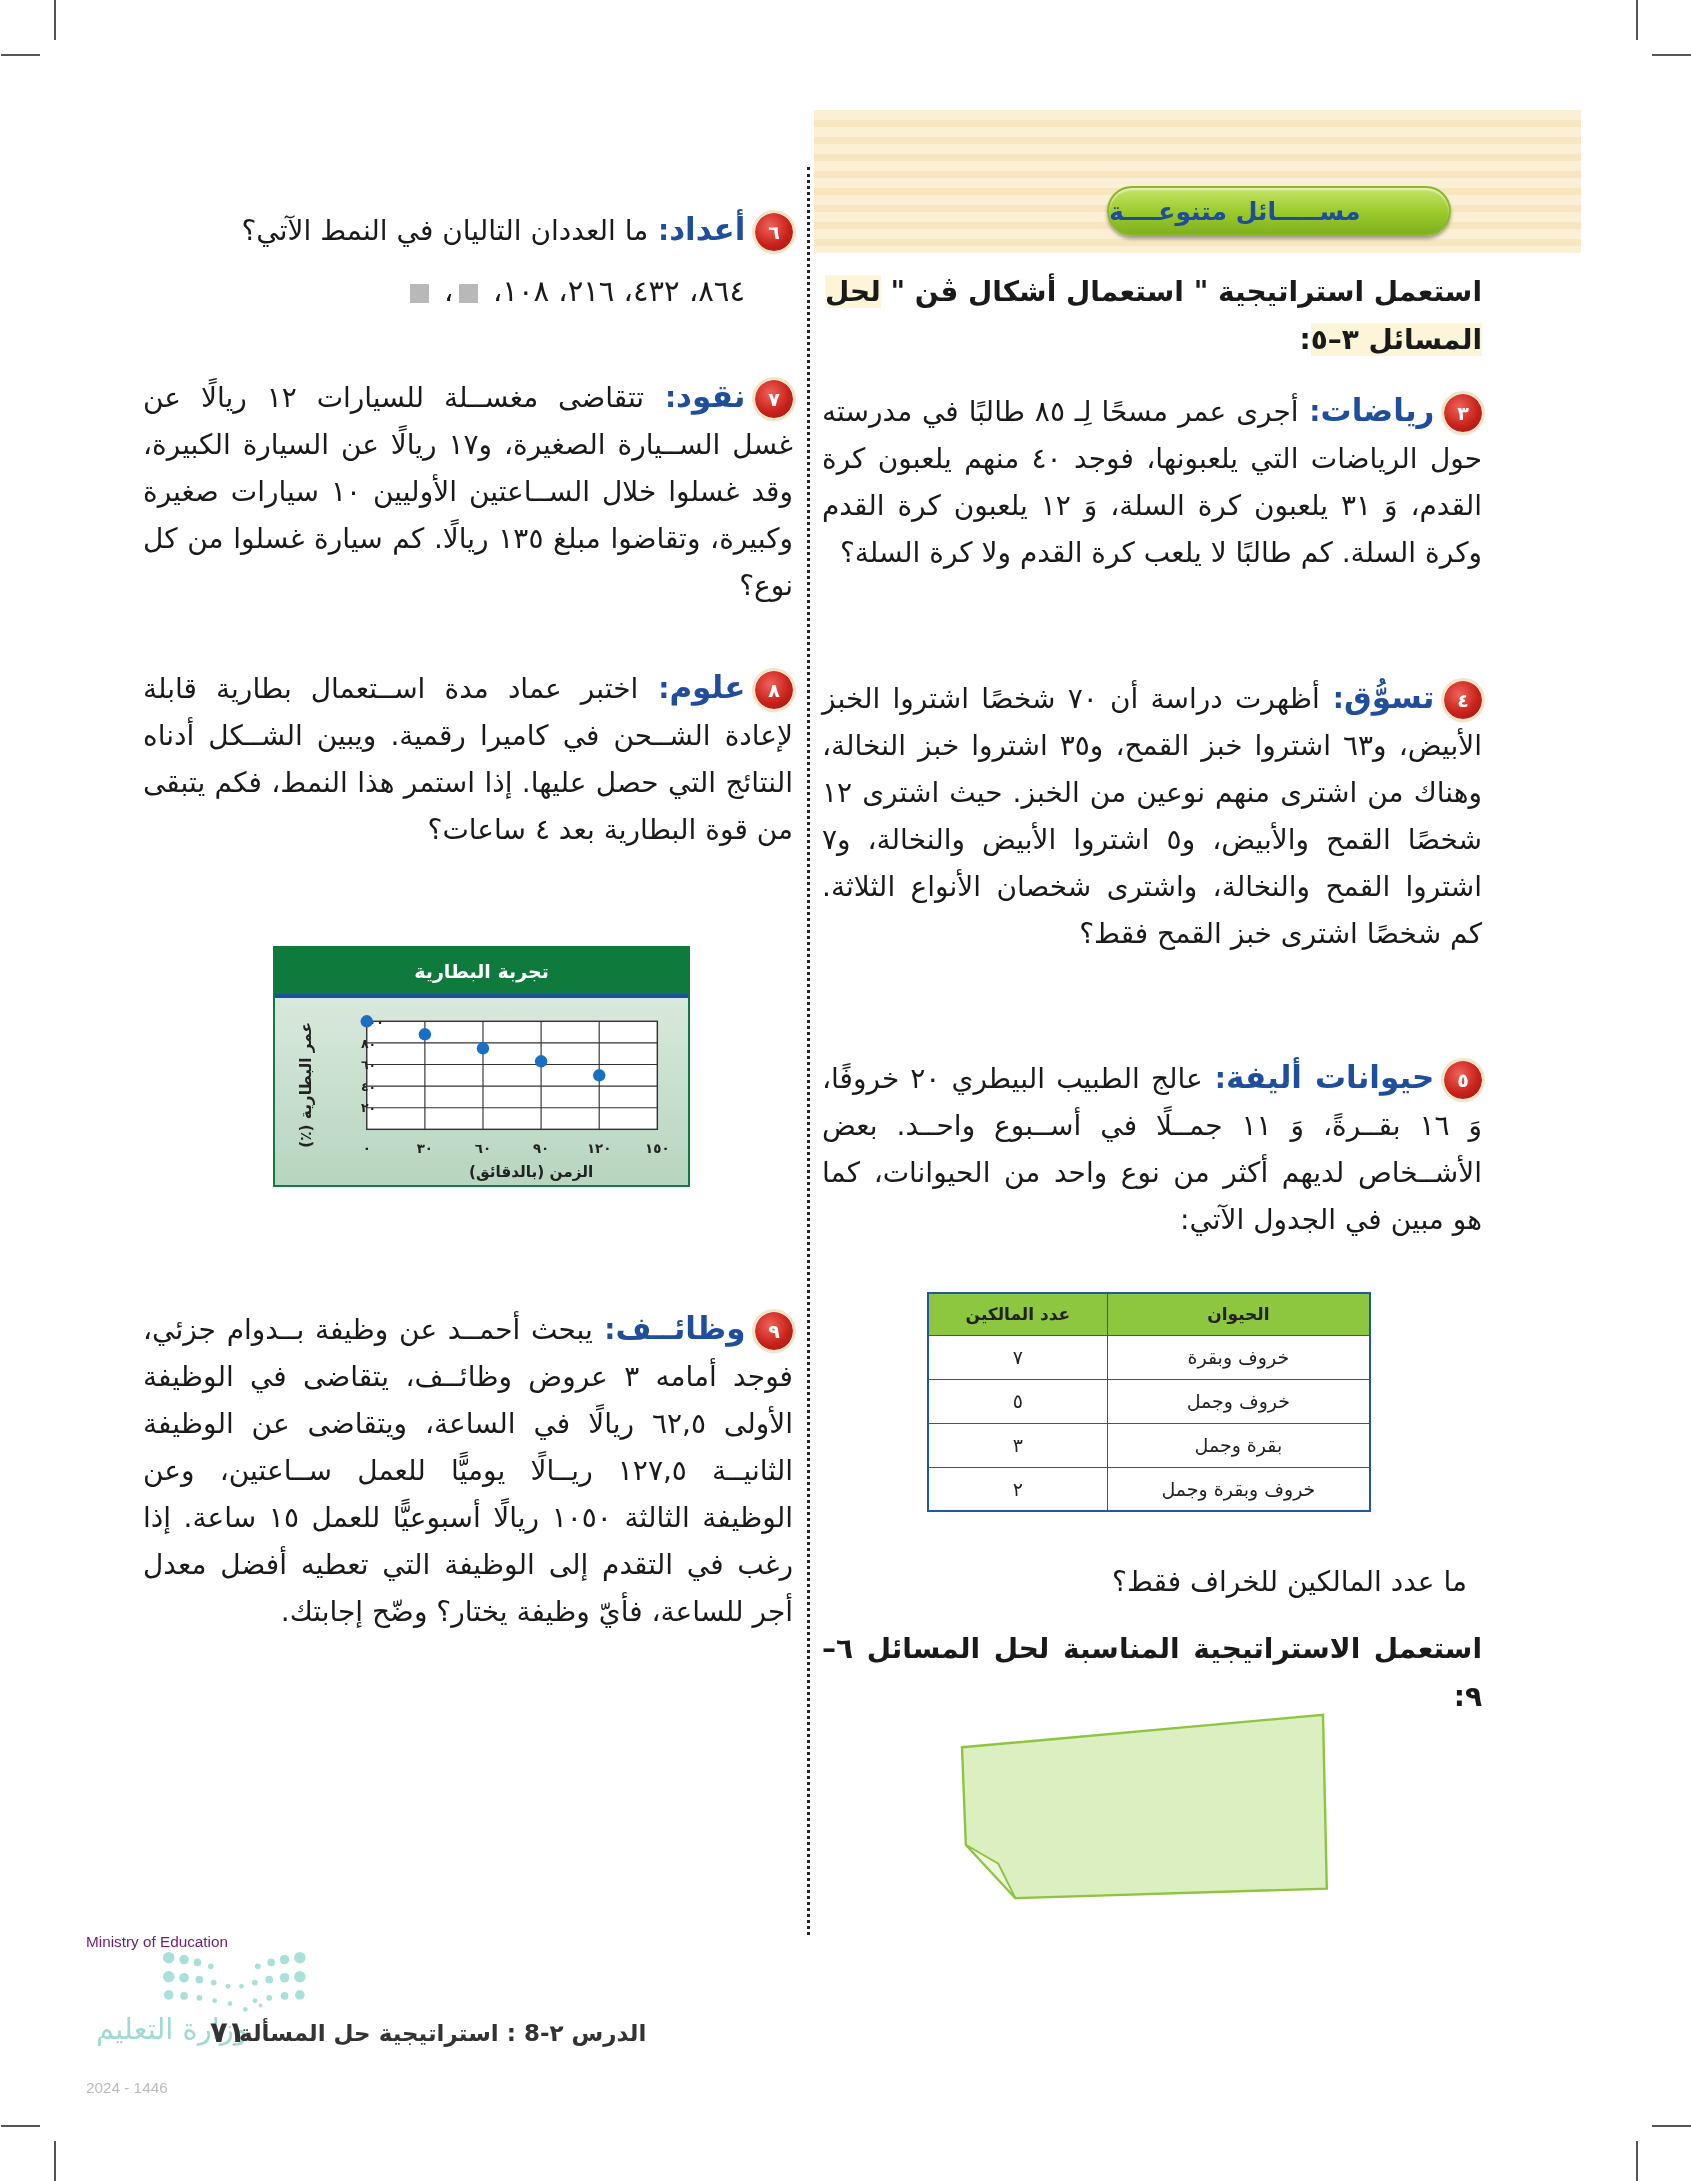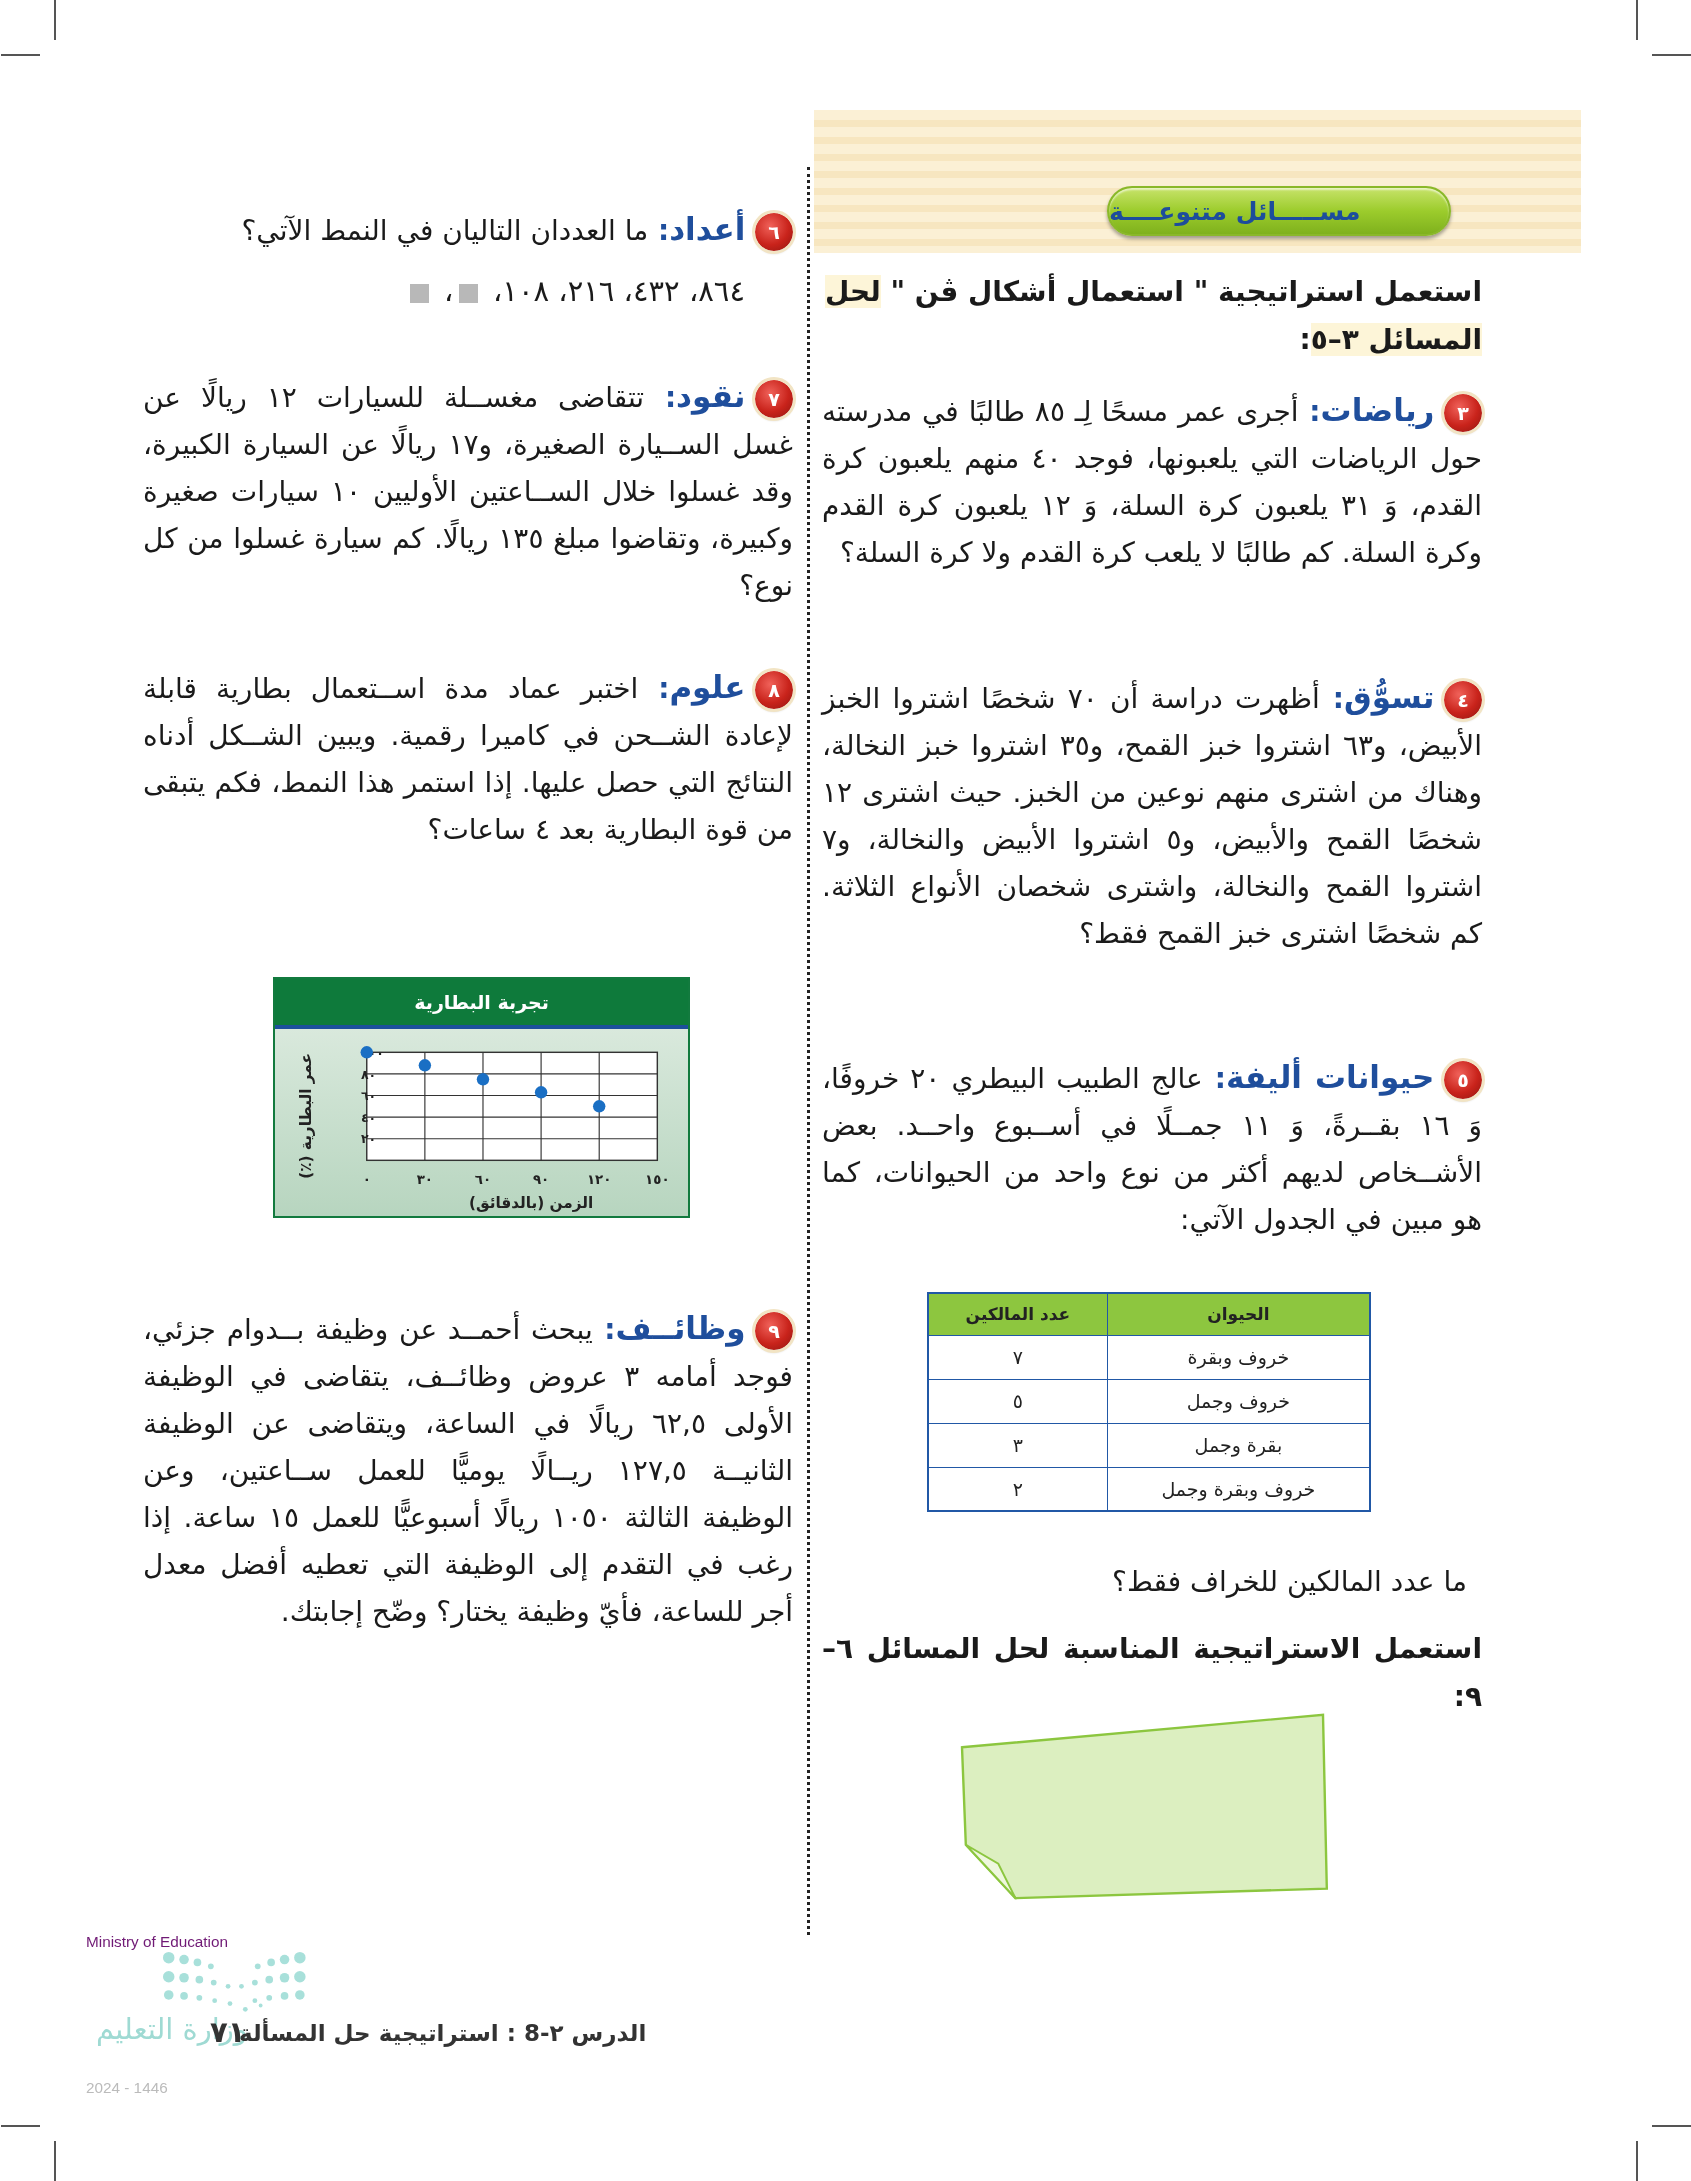--- a/index.html
+++ b/index.html
@@ -45,21 +45,21 @@
 
   .seq { font-size: 29px; line-height: 48px; letter-spacing: 1.9px; }
   .blank { display: inline-block; width: 19px; height: 19px; background: #b8b8b8; vertical-align: middle; margin: 0 5.7px; }
 
   
   .animals-table { position: absolute; left: 927px; top: 1292px; width: 444px; border-collapse: collapse; border: 2.9px solid #2158a6; direction: rtl; }
   .animals-table th { background: #8dc63f; font-size: 17px; font-weight: bold; height: 42px; border: 1.9px solid #2158a6; color: #222; }
   .animals-table td { font-size: 19px; height: 44px; border: 1.9px solid #2158a6; text-align: center; color: #222; }
 
   
-  .chart-box { position: absolute; left: 273px; top: 946px; width: 417px; height: 241px; border: 2.9px solid #127a3e; background: linear-gradient(180deg, #e2eee4 0%, #b7d5bf 100%); margin-top: 31px; }
+  .chart-box { position: absolute; left: 273px; top: 946px; width: 417px; height: 241px; border: 2.9px solid #127a3e; background: linear-gradient(180deg, #e2eee4 0%, #b7d5bf 100%); }
   .chart-title { height: 50px; background: #0e7a3b; border-bottom: 4.8px solid #1c4f9c; color: #fff; font-weight: bold; font-size: 19px; display: flex; align-items: center; justify-content: center; }
   .chart-svg { position: absolute; left: 0; top: 54px; }
 
   
   .note { position: absolute; left: 956px; top: 1711px; width: 373px; height: 191px; }
 
   .footer-title { position: absolute; left: 239px; top: 2020px; font-size: 23px; font-weight: bold; color: #333; direction: rtl; }
   .footer-page { position: absolute; left: 210px; top: 2015px; font-size: 29px; font-weight: bold; color: #333; }
   .moe-ar { position: absolute; left: 96px; top: 2012px; font-size: 29px; color: #9fdad3; direction: rtl; }
   .moe-en { position: absolute; left: 86px; top: 1933px; font-size: 15.3px; color: #701a75; direction: ltr; font-family: "Liberation Sans", sans-serif; }

